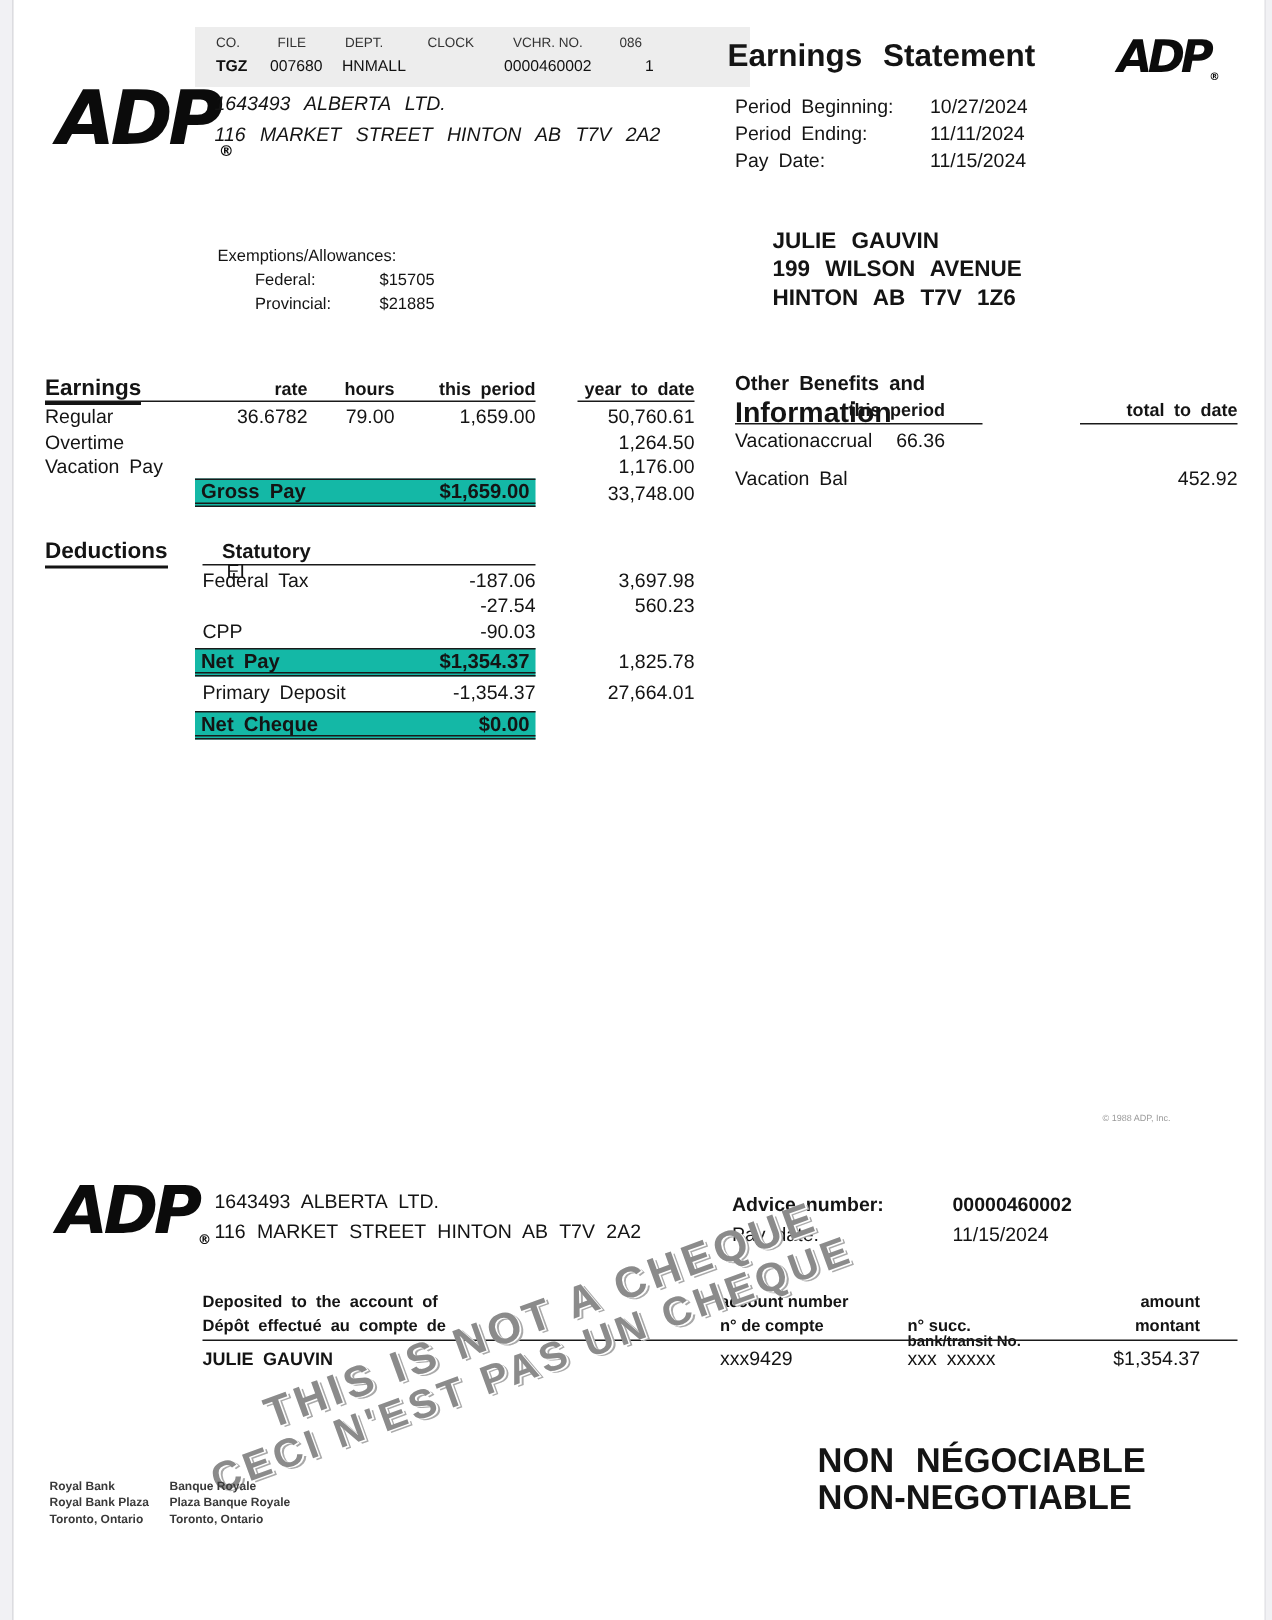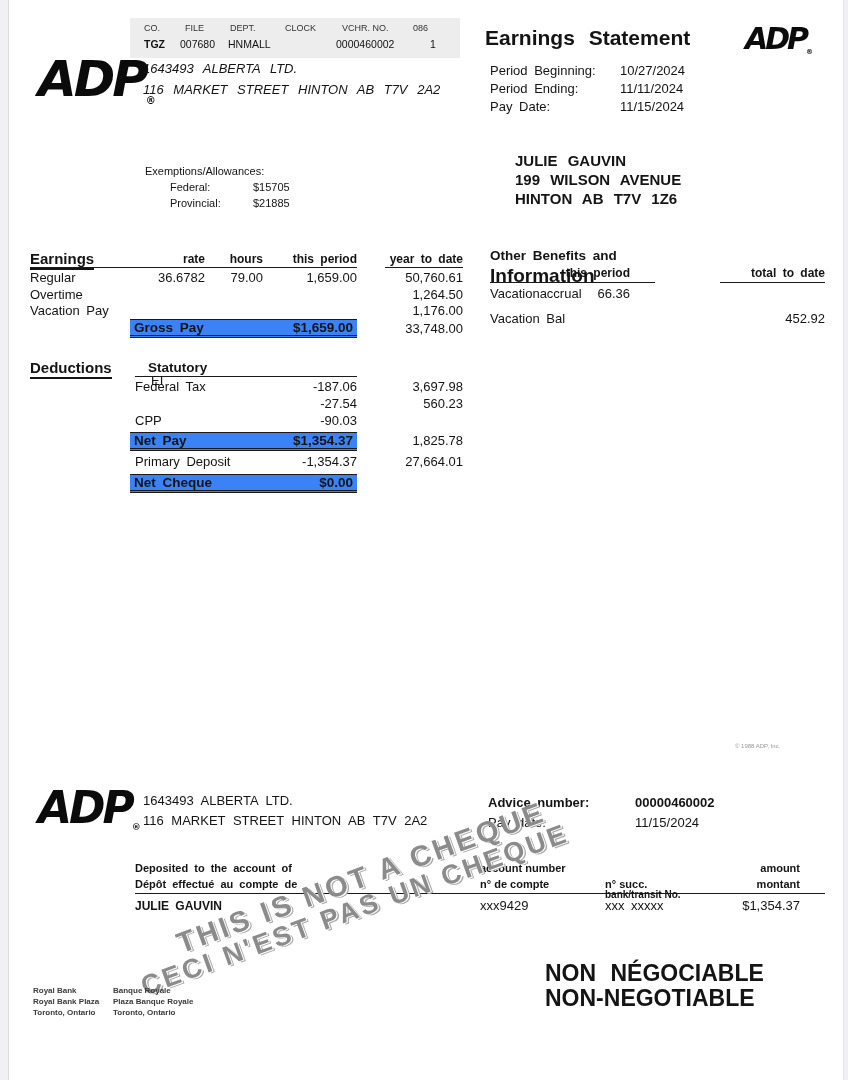--- a/index.html
+++ b/index.html
@@ -10,32 +10,32 @@
   }
   .t{position:absolute;white-space:nowrap;font-size:13px;line-height:1.15;color:#141414;}
   .b{font-weight:bold;}
   .i{font-style:italic;}
   .ra{text-align:right;width:120px;}
   .hd{font-size:12px;font-weight:bold;}
   .sec{font-size:15px;font-weight:bold;border-bottom:2.5px solid #141414;padding-bottom:1px;}
   .line{position:absolute;border-bottom:1.5px solid #1a1a1a;height:0;}
   .thin{border-bottom-width:1.2px;}
   .bar{
-    position:absolute;background:#3b82f6;height:19px;
+    position:absolute;background:#14b8a6;height:19px;
     border-top:1.5px solid #1a1a1a;border-bottom:3px double #1a1a1a;
     display:flex;justify-content:space-between;align-items:center;
     padding:0 4px;box-sizing:border-box;font-size:13.5px;font-weight:bold;
   }
   .adp{
     position:absolute;font-weight:bold;font-style:italic;letter-spacing:-3px;
     font-family:"DejaVu Sans",sans-serif;color:#0b0b0b;line-height:1;
   }
   .adp sup{font-size:10px;font-style:normal;letter-spacing:0;vertical-align:-8px;}
   .vbox{
-    position:absolute;left:130px;top:18px;width:330px;height:40px;
+    position:absolute;left:130px;top:18px;width:370px;height:40px;
     background:#ededed;
   }
   .vbox .t{font-size:9px;color:#333;}
   .vbox .v{font-size:10.5px;color:#111;}
   .ws3{word-spacing:3px;}.ws4{word-spacing:4px;}.ws6{word-spacing:6px;}.ws8{word-spacing:8px;}
   .wm{
     position:absolute;font-weight:bold;letter-spacing:3px;color:#8b8b8b;
     transform:rotate(-20deg);transform-origin:left center;
     text-shadow:1px 1px 0 #ffffff,2px 2px 0 #a9a9a9;white-space:nowrap;
   }

